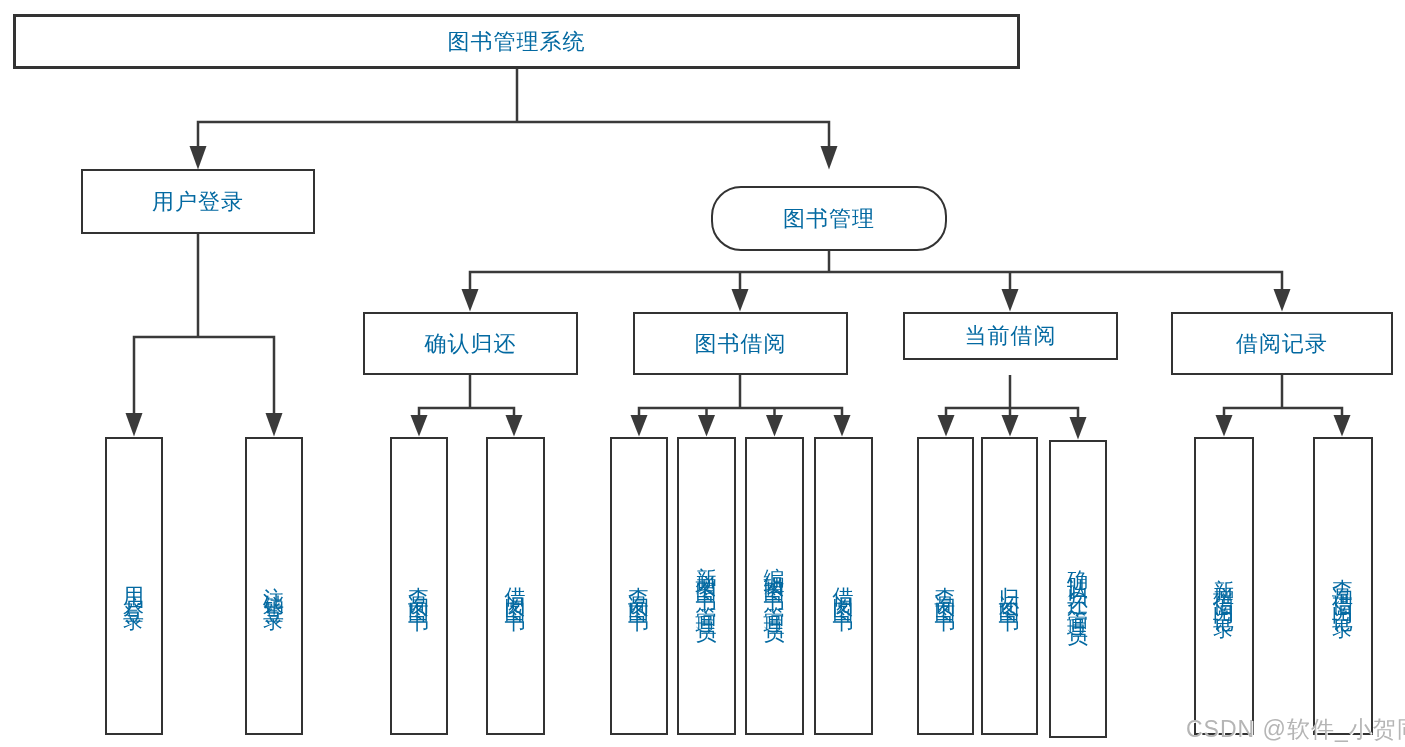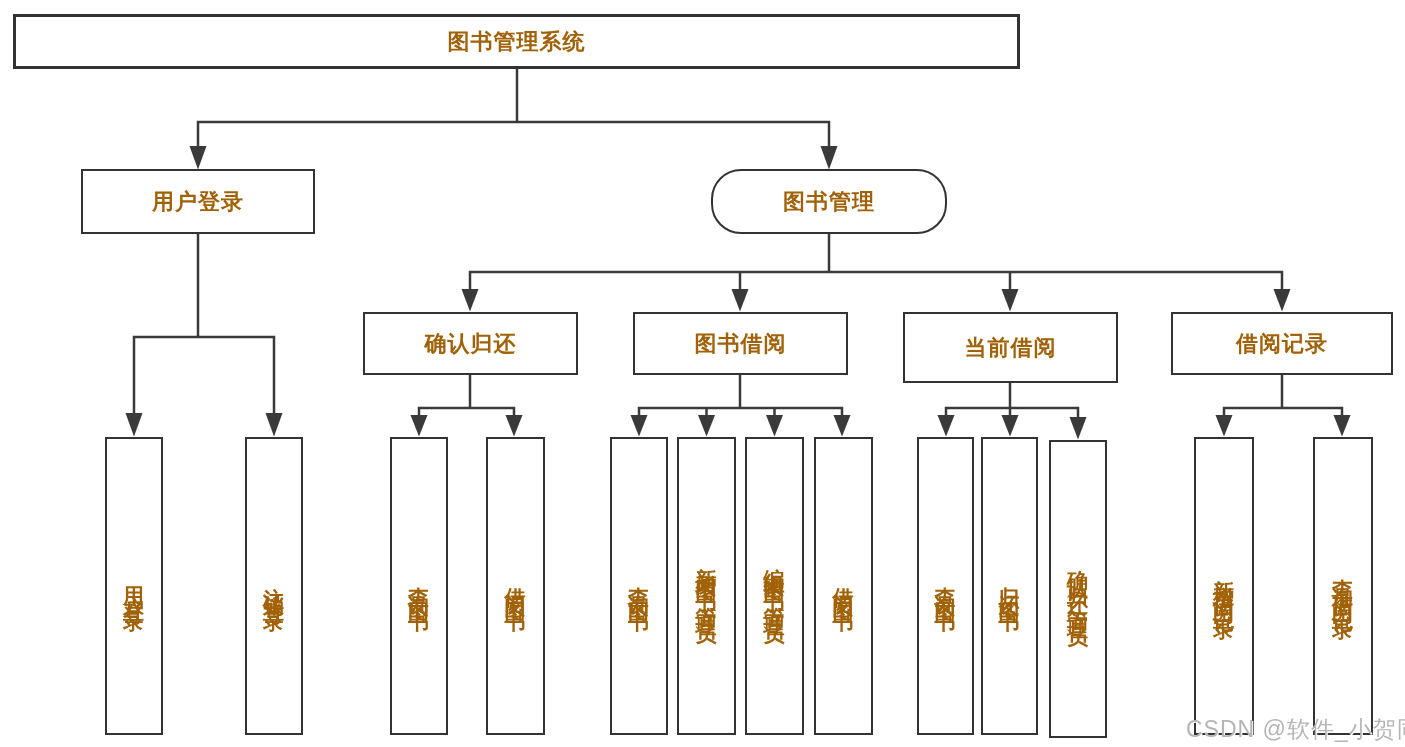--- a/index.html
+++ b/index.html
@@ -18,23 +18,22 @@
     z-index: 1;
   }
   .box {
     position: absolute;
     box-sizing: border-box;
     background: #ffffff;
     border: 2.5px solid #333333;
     display: flex;
     align-items: center;
     justify-content: center;
-    color: #a16207;
+    color: #0369a1;
     z-index: 2;
-    font-weight: bold;
   }
   .hbox {
     font-size: 22px;
     letter-spacing: 1px;
     white-space: nowrap;
   }
   .root {
     border-width: 3px;
   }
   .vbox {
@@ -121,25 +120,25 @@
       <path d="M1282 375 V408"></path>
       <path d="M1224 417 V408 H1342 V417"></path>
       <polygon points="1215.5,415 1232.5,415 1224,436.5" fill="#3a3a3a" stroke="none"></polygon>
       <polygon points="1333.5,415 1350.5,415 1342,436.5" fill="#3a3a3a" stroke="none"></polygon>
     </g>
   </svg>
 
   <div class="box hbox root" style="left:13px; top:14px; width:1007px; height:55px;">图书管理系统</div>
 
   <div class="box hbox" style="left:81px; top:169px; width:234px; height:65px;">用户登录</div>
-  <div class="box hbox" style="left:711px; top:169px; width:236px; height:65px;border-radius:30px;">图书管理</div>
+  <div class="box hbox" style="left:711px; top:186px; width:236px; height:65px;border-radius:30px;">图书管理</div>
 
   <div class="box hbox" style="left:363px; top:312px; width:215px; height:63px;">确认归还</div>
   <div class="box hbox" style="left:633px; top:312px; width:215px; height:63px;">图书借阅</div>
-  <div class="box hbox" style="left:903px; top:312px; width:215px; height:71px;">当前借阅</div>
+  <div class="box hbox" style="left:903px; top:312px; width:215px; height:48px;">当前借阅</div>
   <div class="box hbox" style="left:1171px; top:312px; width:222px; height:63px;">借阅记录</div>
 
   <div class="box vbox" style="left:105px; top:437px; width:58px; height:298px;">用户登录</div>
   <div class="box vbox" style="left:245px; top:437px; width:58px; height:298px;">注销登录</div>
 
   <div class="box vbox" style="left:390px; top:437px; width:58px; height:298px;">查询图书</div>
   <div class="box vbox" style="left:486px; top:437px; width:59px; height:298px;">借阅图书</div>
 
   <div class="box vbox" style="left:610px; top:437px; width:58px; height:298px;">查询图书</div>
   <div class="box vbox" style="left:677px; top:437px; width:59px; height:298px;">新增图书（管理员）</div>

